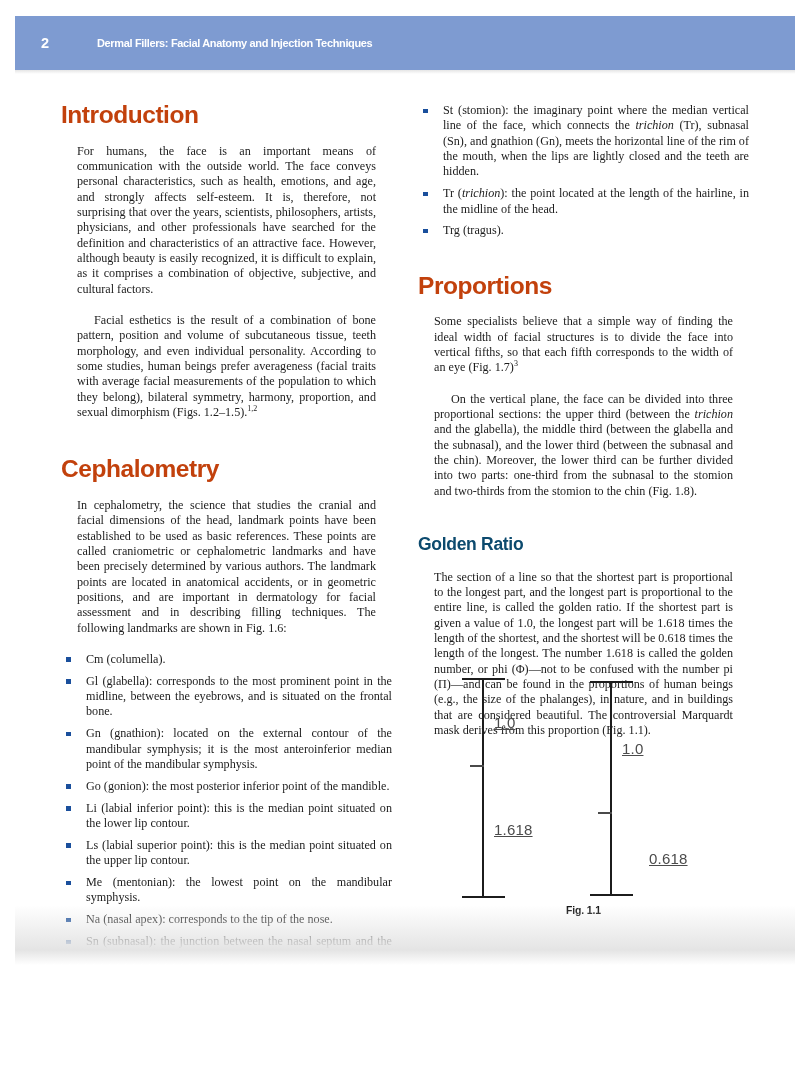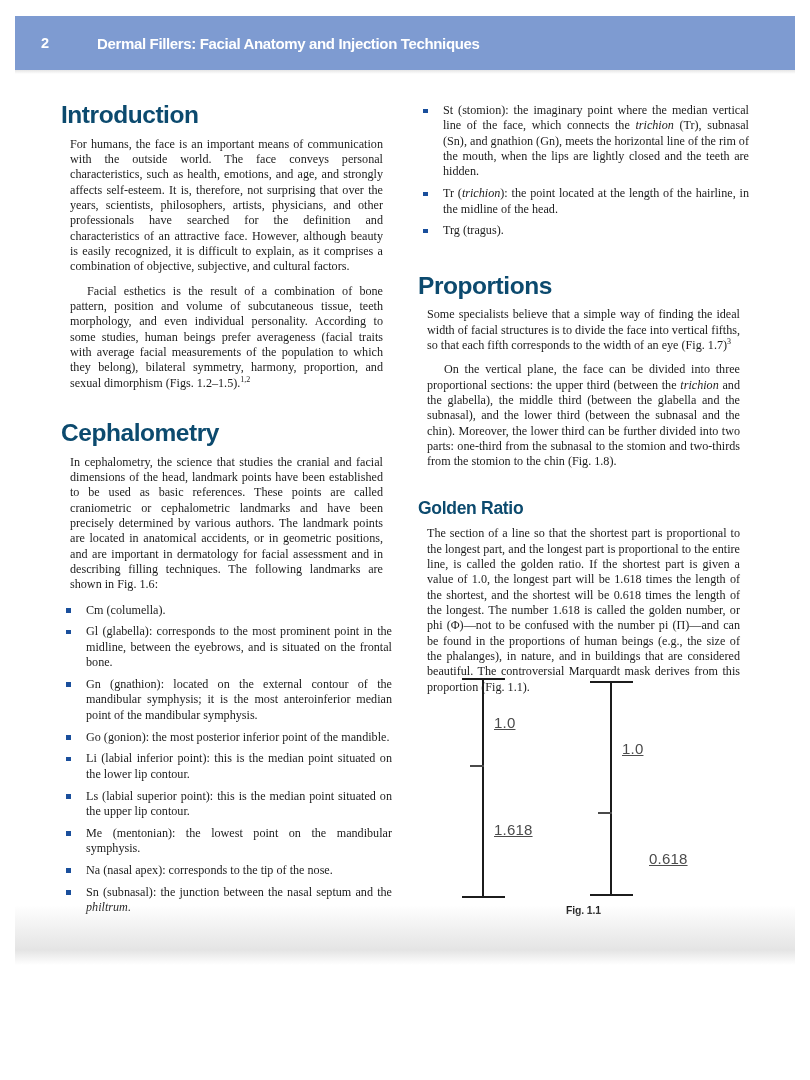--- a/index.html
+++ b/index.html
@@ -61,21 +61,21 @@
     font-family: "Liberation Sans", sans-serif;
     font-size: 14.5px;
     font-weight: 700;
     width: 60px;
     text-align: center;
     letter-spacing: -0.2px;
   }
   .hdr-title {
     color: #ffffff;
     font-family: "Liberation Sans", sans-serif;
-    font-size: 15px;
+    font-size: 11px;
     font-weight: 700;
     letter-spacing: -0.35px;
     margin-left: 22px;
     white-space: nowrap;
     text-align: right;
   }
 
   
   #columns {
     position: absolute;
@@ -89,39 +89,39 @@
     top: 103px;
     width: 331px;
   }
   #col-left  { left: 46px;  }
   #col-right { left: 403px; }
 
   h1.sec-blue {
     font-family: "Liberation Sans", sans-serif;
     font-size: 24.5px;
     font-weight: 700;
-    color: #0c4a6e;
+    color: #c2410c;
     margin: 0 0 9px 0;
     letter-spacing: -0.45px;
     line-height: 1.0;
   }
   h1.sec-blue.tight-top { margin-top: 0; }
 
   h2.sec-black {
     font-family: "Liberation Sans", sans-serif;
     font-size: 17.5px;
     font-weight: 700;
     color: #0c4a6e;
     margin: 0 0 8px 0;
     letter-spacing: -0.3px;
     line-height: 1.0;
   }
 
   p.body {
-    margin: 9px;
+    margin: 16px;
     font-family: "Liberation Serif", serif;
     font-size: 12.15px;
     line-height: 15.35px;
     color: #1b1b1b;
     text-align: justify;
     text-justify: inter-word;
     hyphens: manual;
   }
   p.body.indent { text-indent: 17px; }
 

